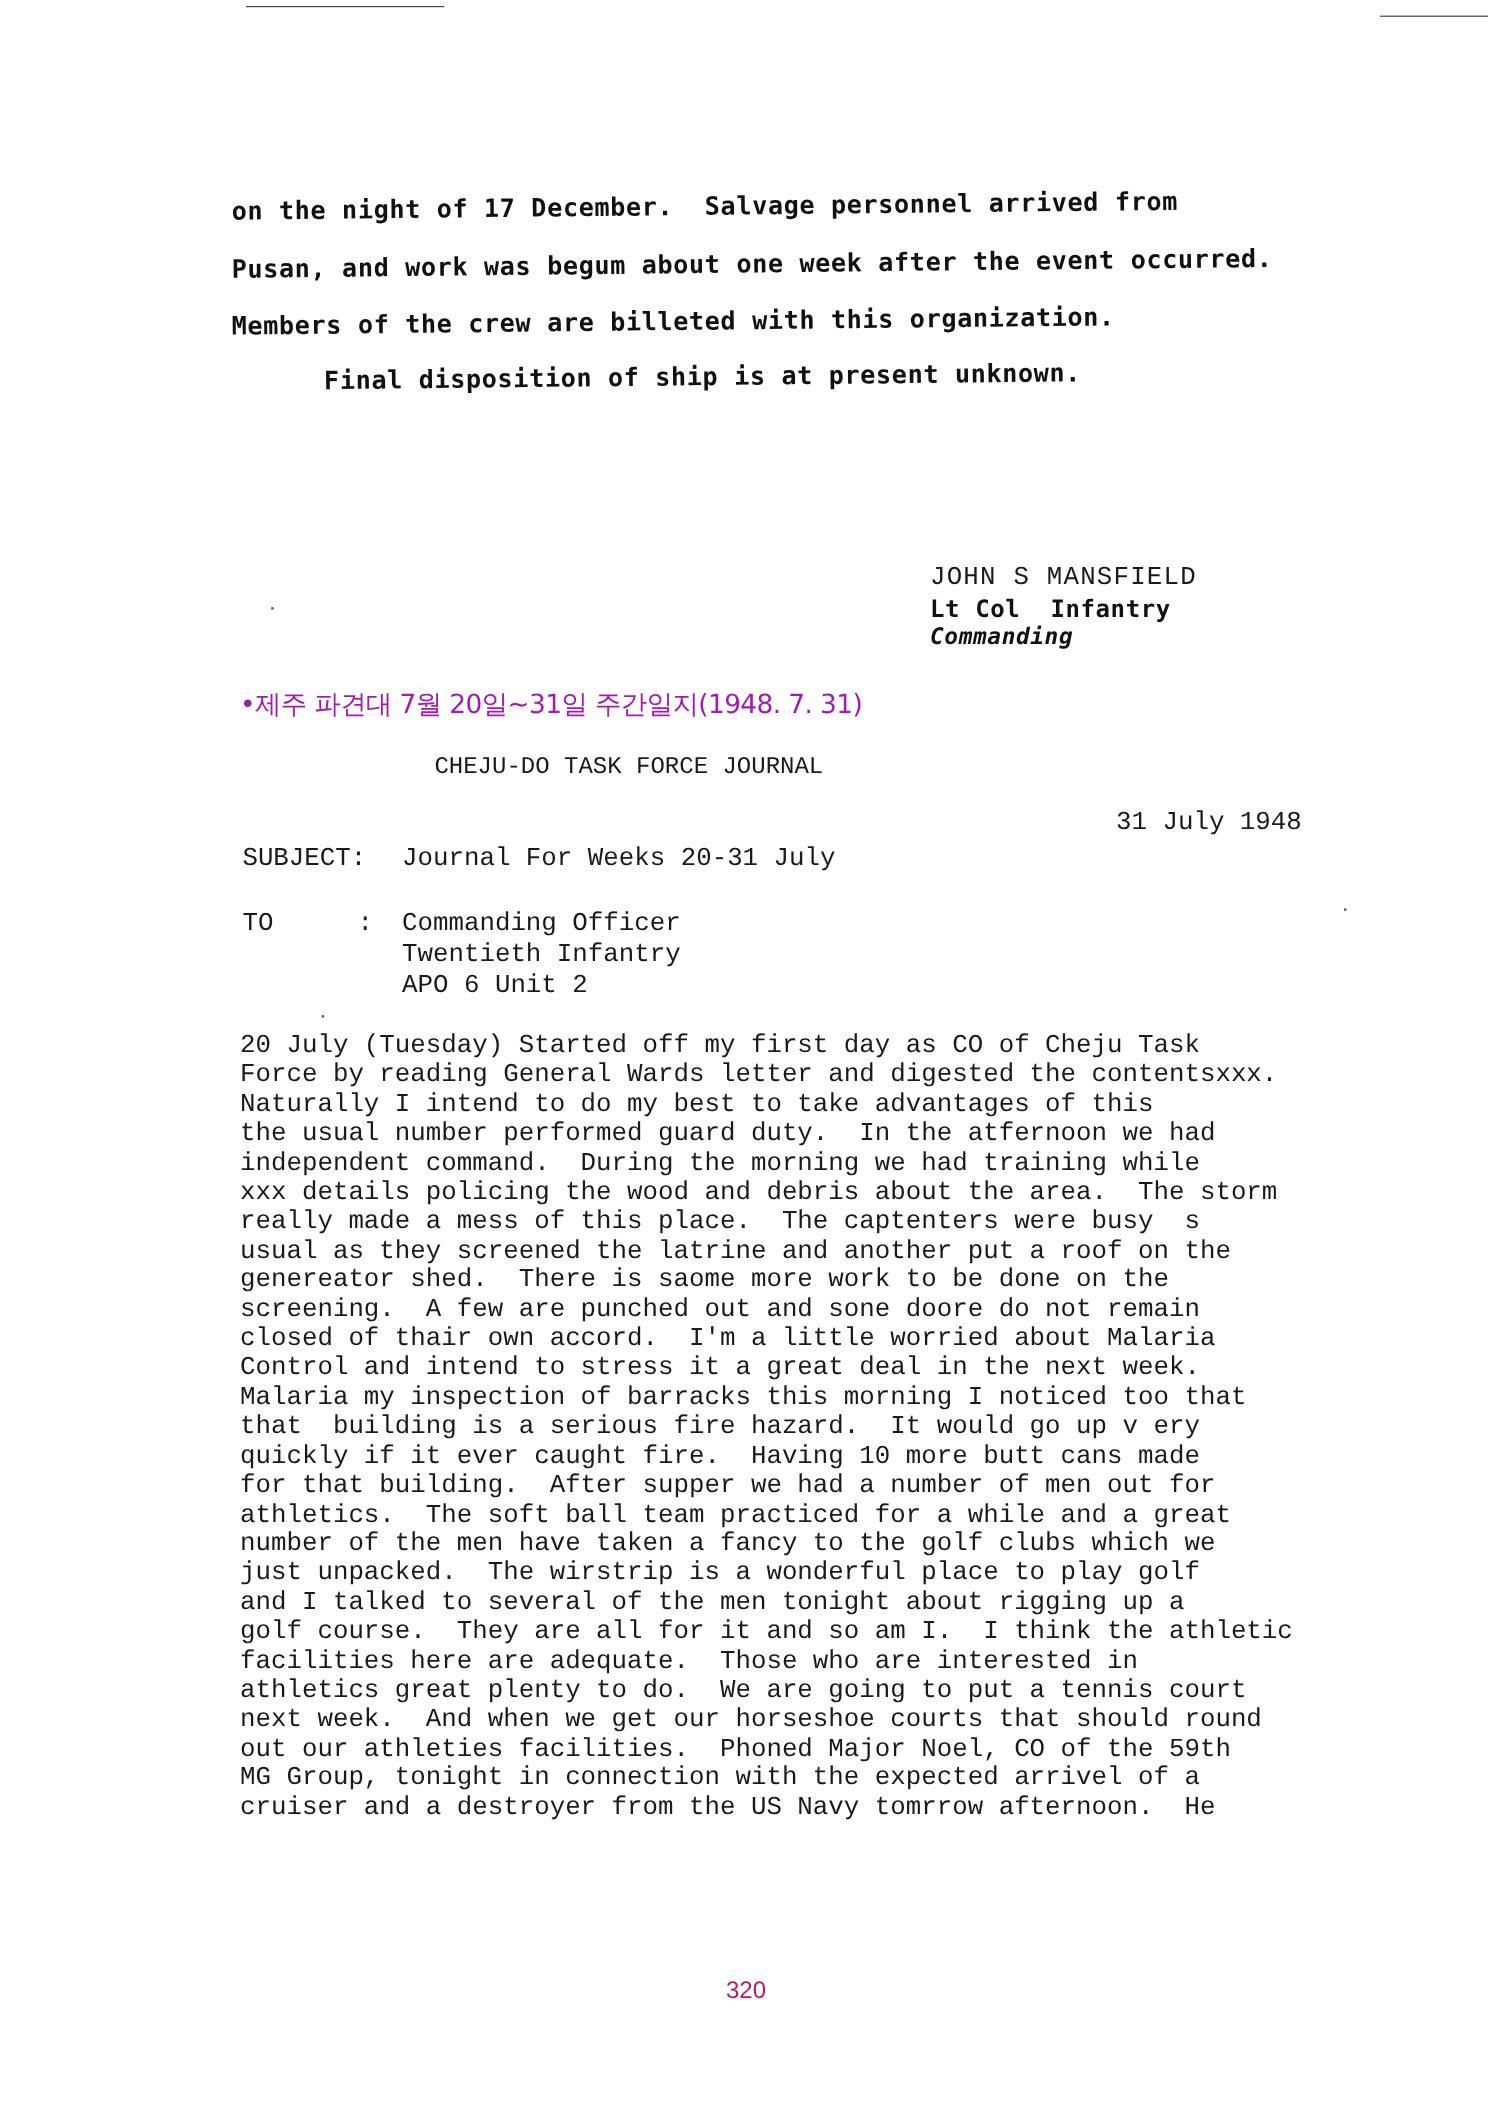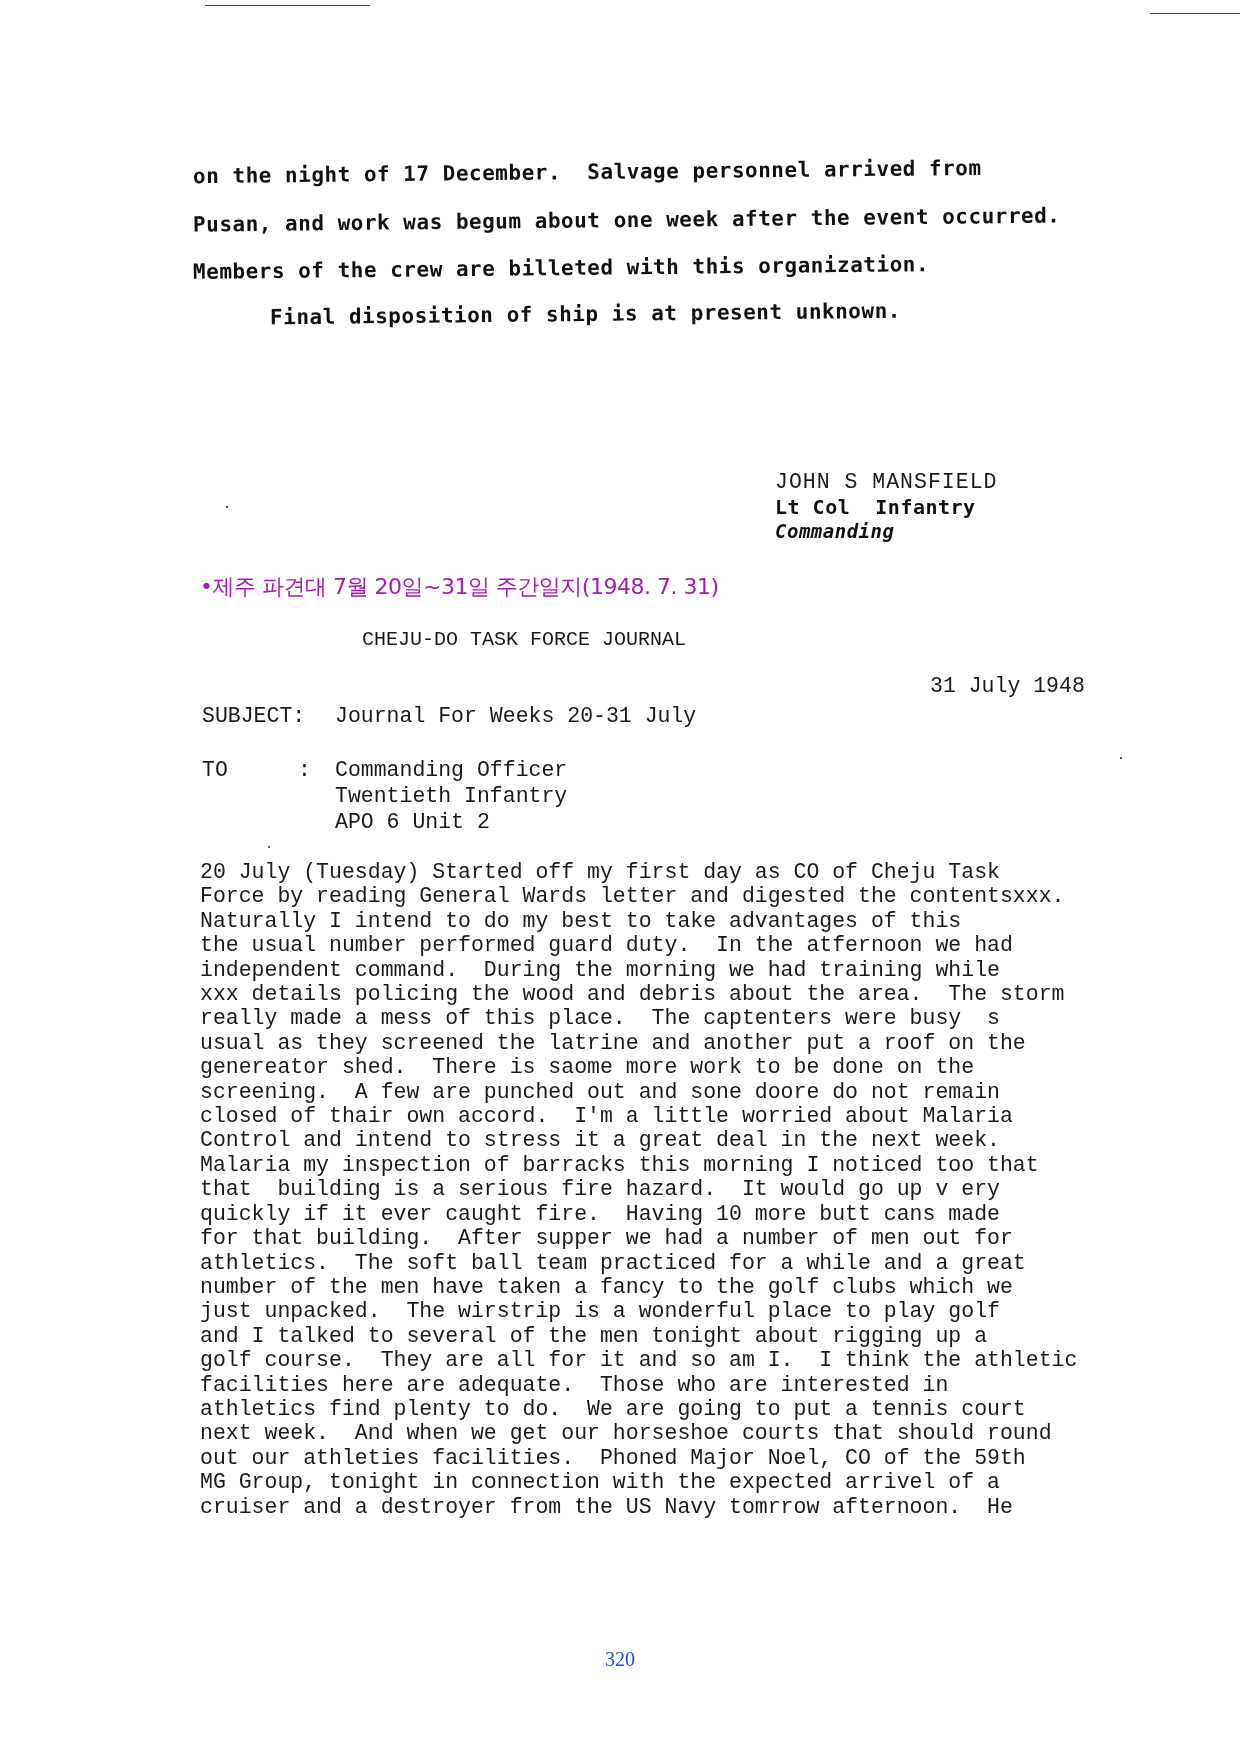--- a/index.html
+++ b/index.html
@@ -1,21 +1,21 @@
 <!DOCTYPE html>
 <html><head>
   <meta charset="utf-8">
   <style>
     html, body { margin: 0; padding: 0; background: #ffffff; }
     body { width: 1240px; height: 1755px; position: relative; overflow: hidden; color: #111; }
     .scan-line { position: absolute; height: 1px; background: #444; }
     .bold-type { position: absolute; font-family: "DejaVu Sans Mono", monospace; font-weight: bold; font-size: 21px; letter-spacing: 0.5px; color: #111; white-space: pre; }
     .type { position: absolute; font-family: "Liberation Mono", monospace; font-size: 21.5px; color: #1a1a1a; white-space: pre; }
     .korean { position: absolute; font-family: "DejaVu Sans", sans-serif; font-size: 22px; color: #a21caf; white-space: pre; letter-spacing: -0.5px; }
-    .pagenum { position: absolute; font-family: Liberation Serif, serif; font-size: 20px; color: #1d4ed8; }
+    .pagenum { position: absolute; font-family: Liberation Sans, sans-serif; font-size: 20px; color: #be185d; }
     .body-para { position: absolute; left: 200px; top: 860px; font-family: "Liberation Mono", monospace; font-size: 21.5px; line-height: 24.4px; color: #1a1a1a; }
     .body-para div { white-space: pre; }
     .dot { position: absolute; width: 2px; height: 2px; background: #555; }
   </style>
 </head>
 <body>
 
 <div class="scan-line" style="left:205px; top:5px; width:165px;"></div>
 <div class="scan-line" style="left:1150px; top:13px; width:90px;"></div>
 
@@ -62,20 +62,20 @@
   <div>Malaria my inspection of barracks this morning I noticed too that</div>
   <div>that  building is a serious fire hazard.  It would go up v ery</div>
   <div>quickly if it ever caught fire.  Having 10 more butt cans made</div>
   <div>for that building.  After supper we had a number of men out for</div>
   <div>athletics.  The soft ball team practiced for a while and a great</div>
   <div>number of the men have taken a fancy to the golf clubs which we</div>
   <div>just unpacked.  The wirstrip is a wonderful place to play golf</div>
   <div>and I talked to several of the men tonight about rigging up a</div>
   <div>golf course.  They are all for it and so am I.  I think the athletic</div>
   <div>facilities here are adequate.  Those who are interested in</div>
-  <div>athletics find plenty to do.  We are going to put a tennis court</div>
+  <div>athletics great plenty to do.  We are going to put a tennis court</div>
   <div>next week.  And when we get our horseshoe courts that should round</div>
   <div>out our athleties facilities.  Phoned Major Noel, CO of the 59th</div>
   <div>MG Group, tonight in connection with the expected arrivel of a</div>
   <div>cruiser and a destroyer from the US Navy tomrrow afternoon.  He</div>
 </div>
 
 <div class="pagenum" style="left:605px; top:1648px;">320</div>
 
 </body></html>

